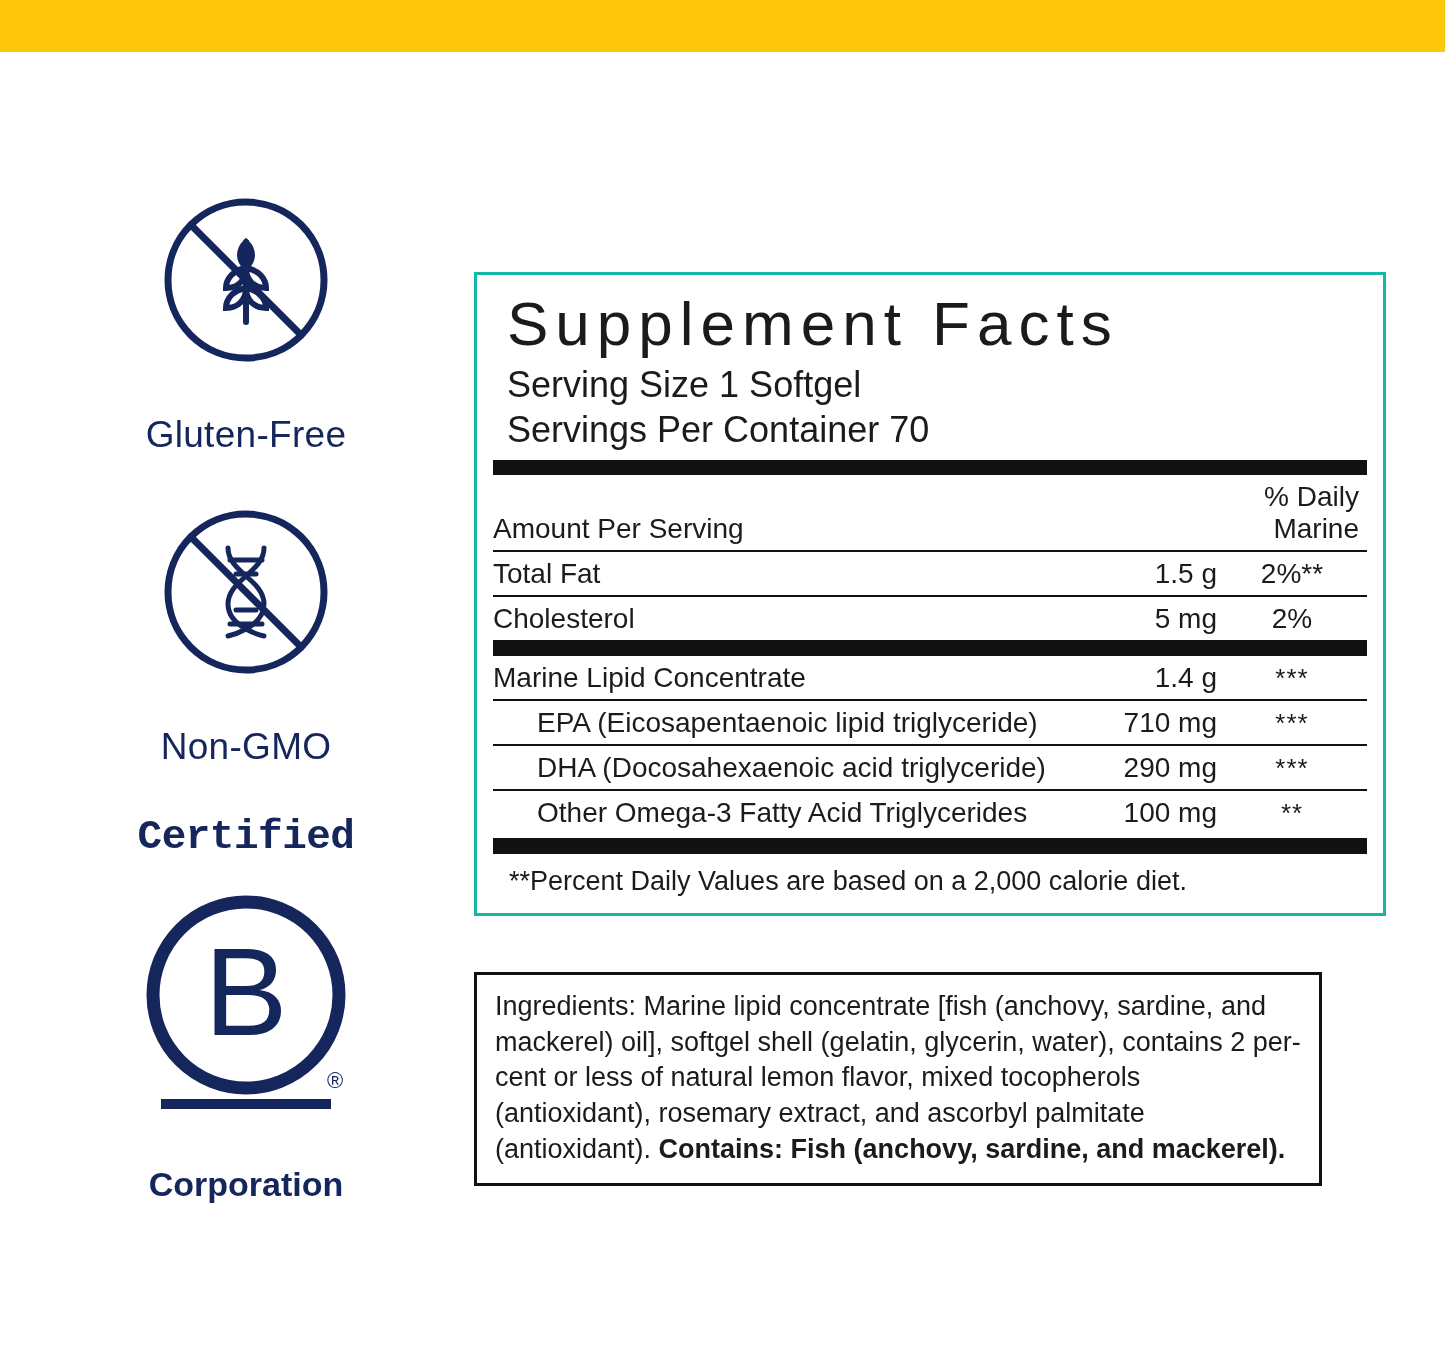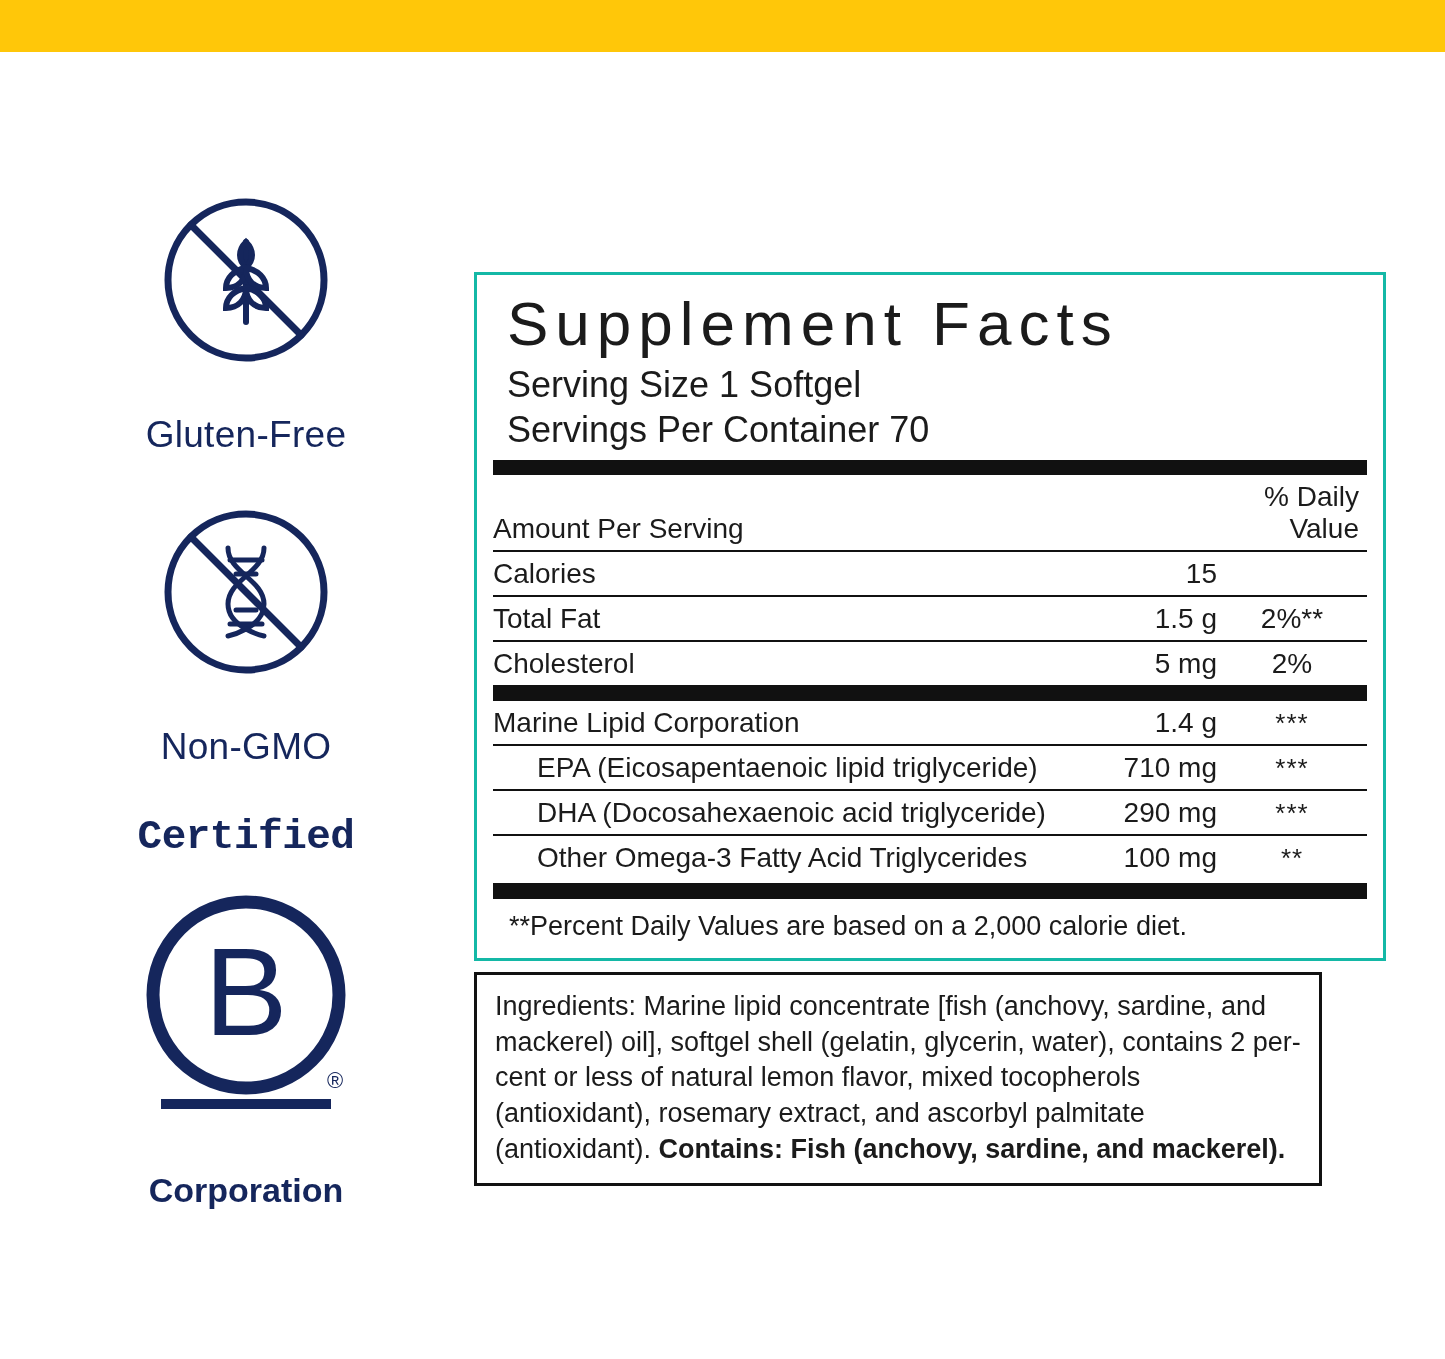--- a/index.html
+++ b/index.html
@@ -57,21 +57,21 @@
     font-weight: bold;
     font-size: 41px;
     letter-spacing: -0.5px;
     font-family: Liberation Mono, monospace;
   }
   .bcorp-bottom {
     color: #15265c;
     font-weight: bold;
     font-size: 34px;
     letter-spacing: 0px;
-    margin-top: 12px;
+    margin-top: 6px;
   }
 
   
   .facts-panel {
     position: absolute;
     left: 474px;
     top: 272px;
     width: 912px;
     border: 3px solid #14b8a6;
     box-sizing: border-box;
@@ -236,46 +236,41 @@
   <div class="facts-title">Supplement  Facts</div>
   <div class="serving-line">Serving Size 1 Softgel</div>
   <div class="serving-line">Servings Per Container 70</div>
 
   <div class="rule-thick"></div>
 
   <table class="facts">
     <tbody>
         <tr class="hdr">
       <td class="name" colspan="2">Amount Per Serving</td>
-      <td class="dvh">% Daily Value</td>
-    </tr>
-    <tr>
-      <td class="name">Calories</td>
-      <td class="amt">15</td>
-      <td class="dv"></td>
+      <td class="dvh">% Daily Marine</td>
     </tr>
     <tr>
       <td class="name">Total Fat</td>
       <td class="amt">1.5 g</td>
       <td class="dv">2%**</td>
     </tr>
     <tr class="no-rule">
       <td class="name">Cholesterol</td>
       <td class="amt">5 mg</td>
       <td class="dv">2%</td>
     </tr>
   </tbody>
     </table>
 
   <div class="rule-mid" style="height:16px;"></div>
 
   <table class="facts">
     <tbody>
         <tr>
-      <td class="name">Marine Lipid Corporation</td>
+      <td class="name">Marine Lipid Concentrate</td>
       <td class="amt">1.4 g</td>
       <td class="dv stars">***</td>
     </tr>
     <tr>
       <td class="name indent">EPA (Eicosapentaenoic lipid triglyceride)</td>
       <td class="amt">710 mg</td>
       <td class="dv stars">***</td>
     </tr>
     <tr>
       <td class="name indent">DHA (Docosahexaenoic acid triglyceride)</td>

